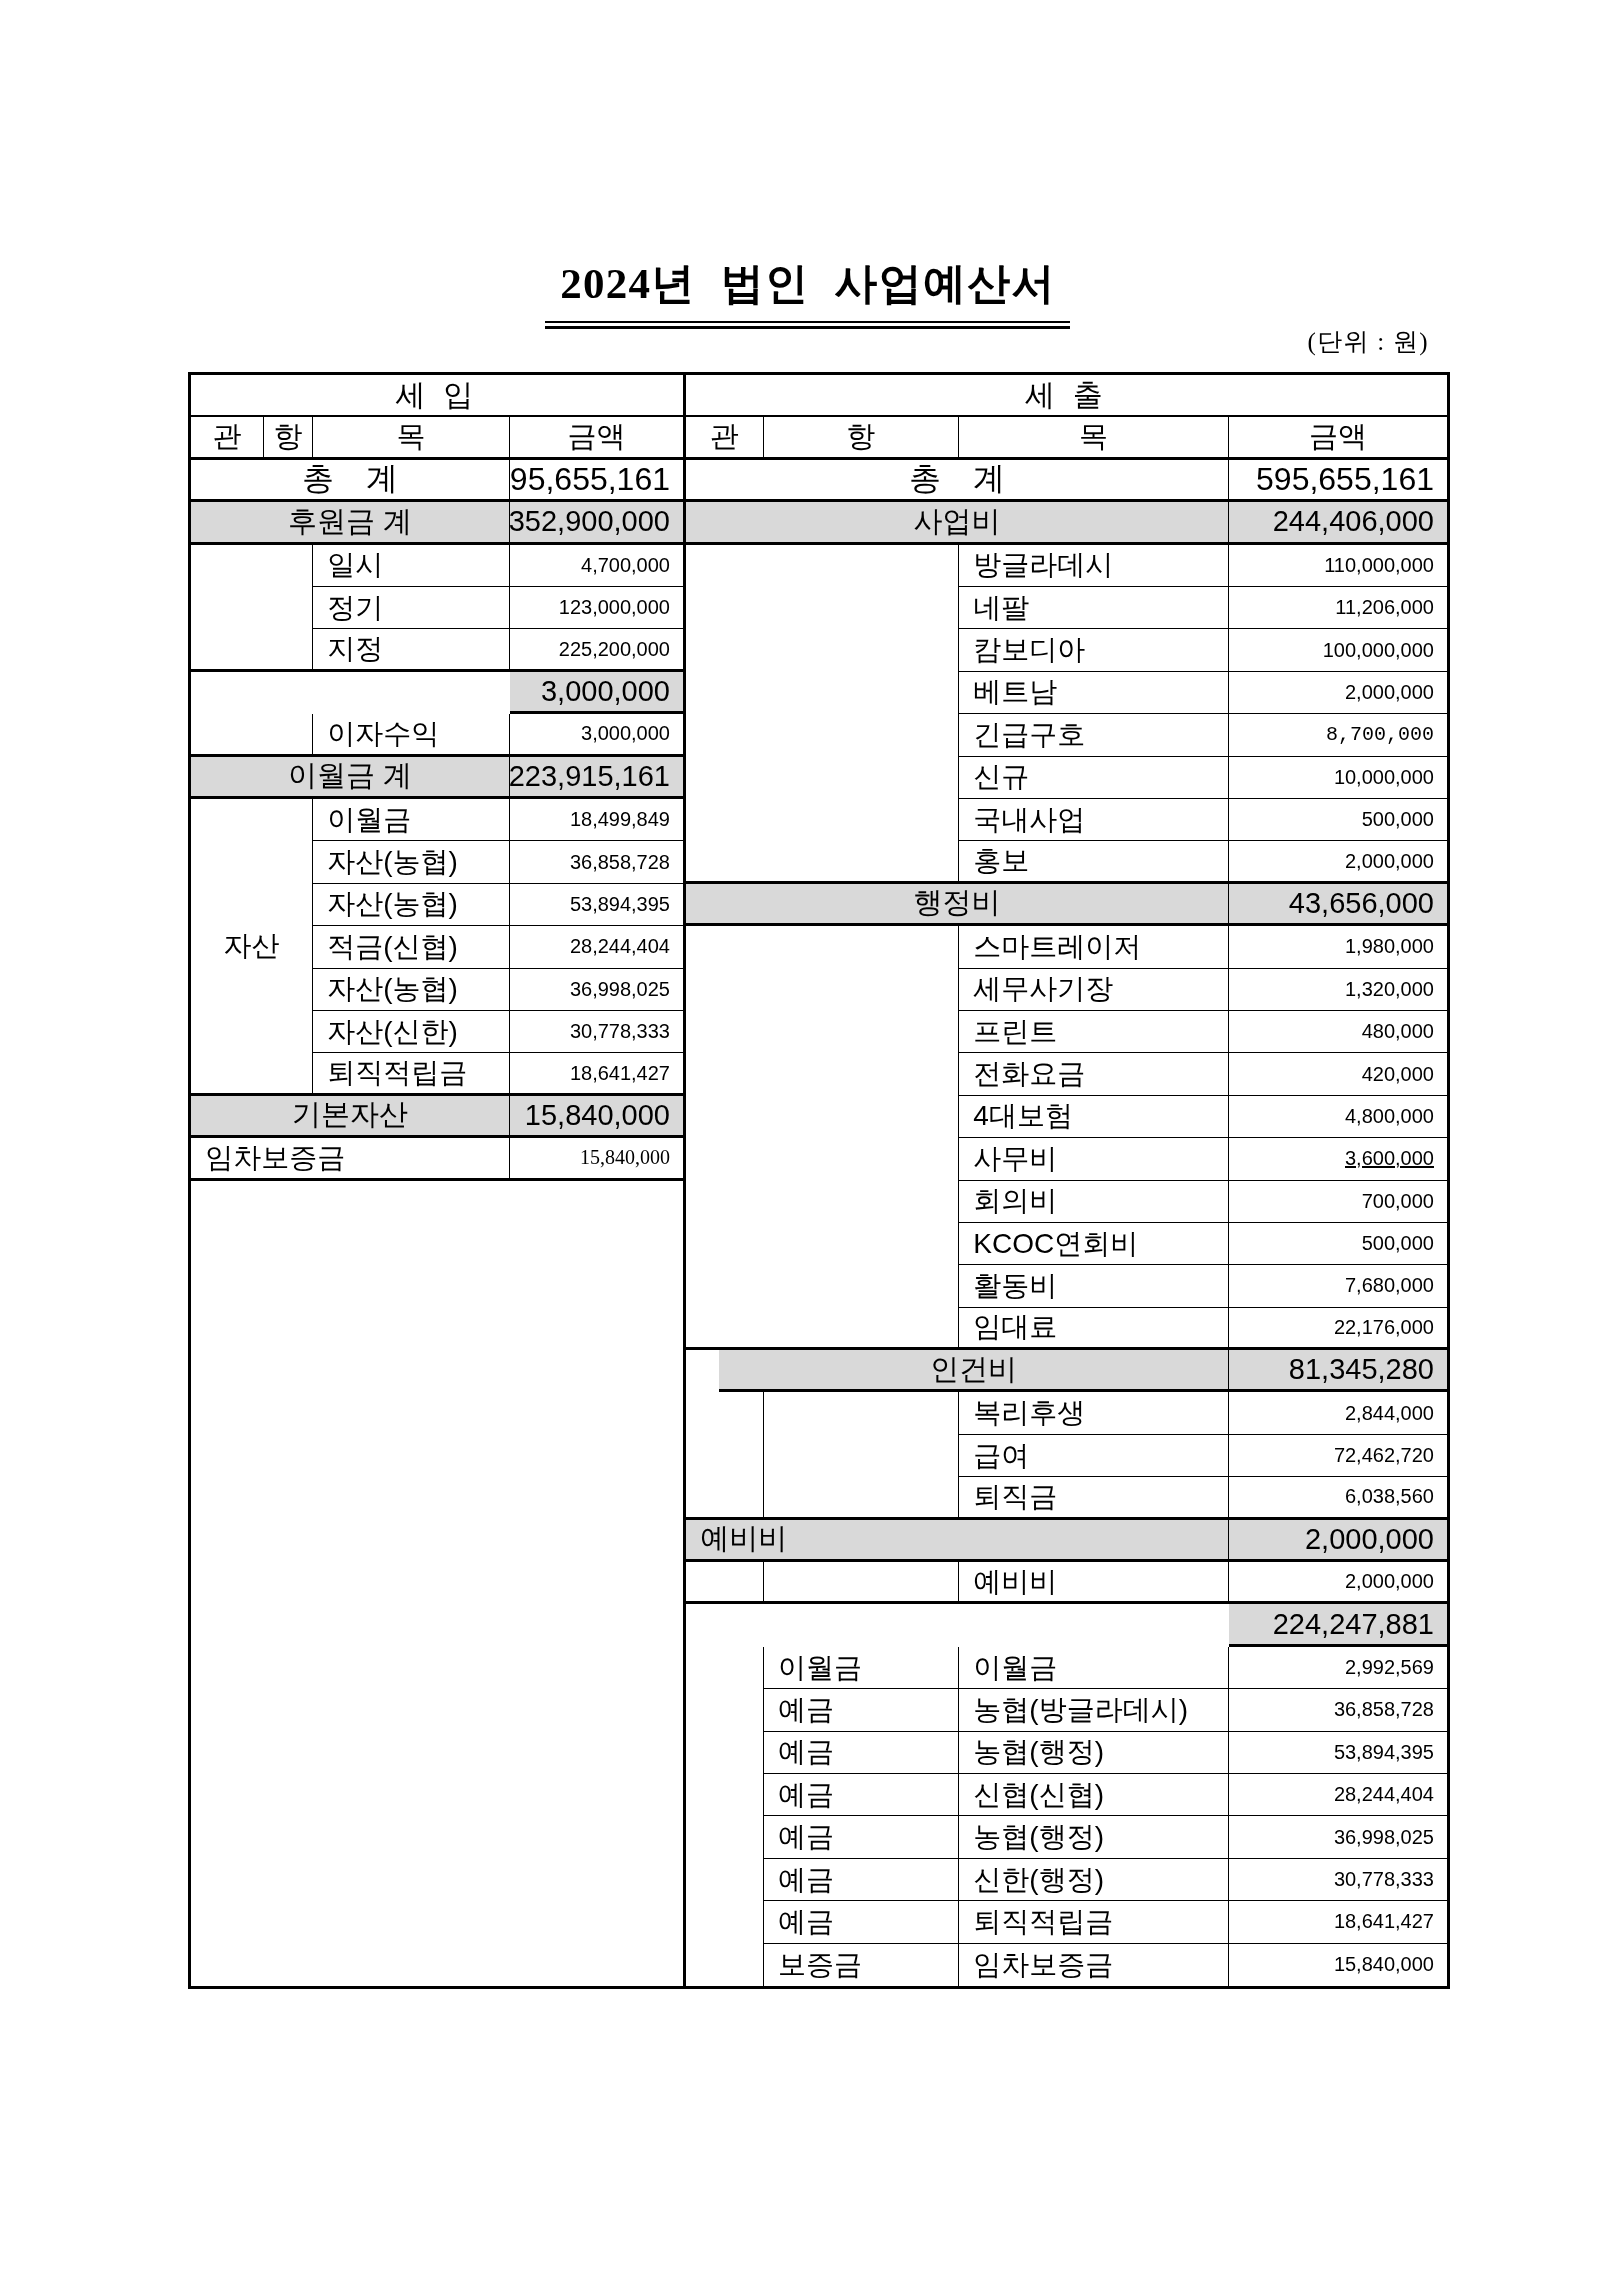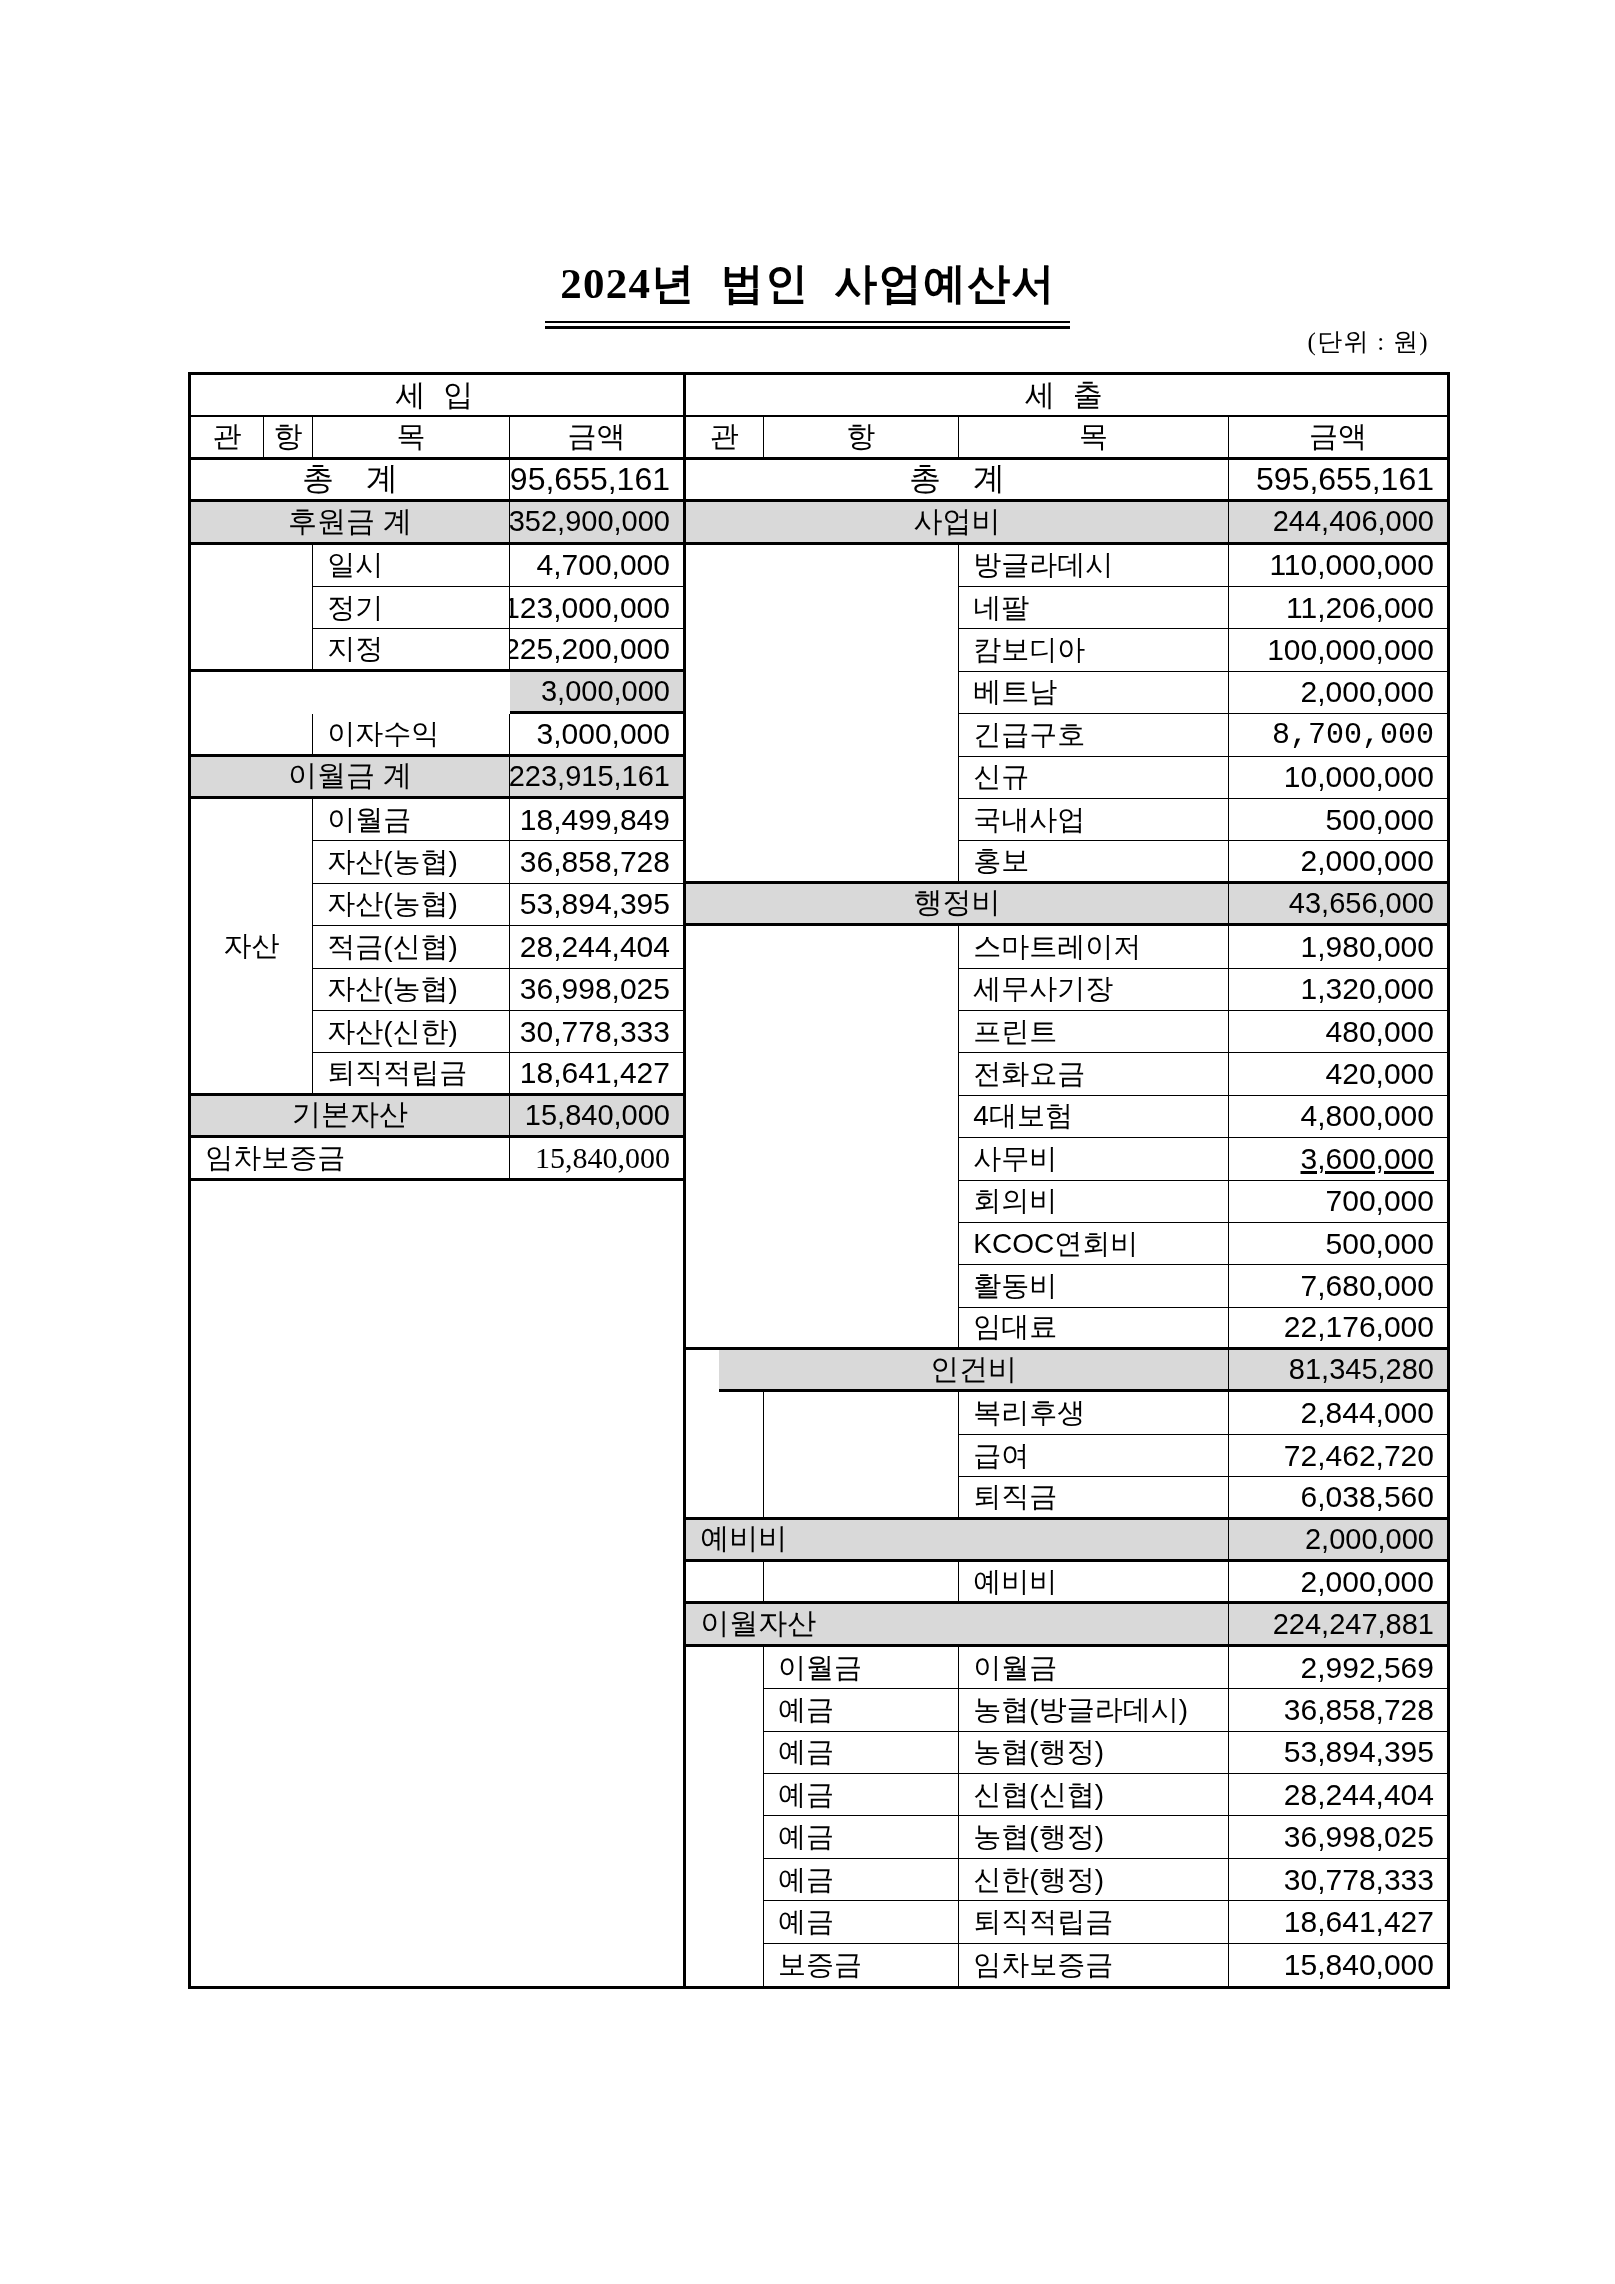--- a/index.html
+++ b/index.html
@@ -51,21 +51,21 @@
   }
   .br0{border-right:none;}
   .bb0{border-bottom:none;}
   .bbT{border-bottom-width:3.9px;}
   .bbM{border-bottom-width:2px;}
   .gray{background:#d9d9d9;}
   .center{justify-content:center;}
   .c span{white-space:nowrap;font-size:28px;}
   .label{padding-left:14.3px;}
   .amount{justify-content:flex-end;padding-right:13px;}
-  .amount span{font-size:30px;}
+  .amount span{font-size:20px;}
   .head span{font-size:29px;}
   .band span{
     font-family:"Liberation Serif","DejaVu Serif",serif;
     font-size:30px;letter-spacing:5.2px;
   }
   .total span{font-size:32px;}
   .section span{font-size:29px;}
   .serif span{font-family:"Liberation Serif","DejaVu Serif",serif;}
 </style>
 </head>
@@ -376,23 +376,20 @@
           <span>2,000,000</span>
         </div>
         <div class="c bbT" style="grid-area: 29 / 1 / span 1 / span 1;"></div>
         <div class="c bbT" style="grid-area: 29 / 2 / span 1 / span 1;"></div>
         <div class="c label bbT" style="grid-area: 29 / 3 / span 1 / span 1;">
           <span>예비비</span>
         </div>
         <div class="c amount br0 bbT" style="grid-area: 29 / 4 / span 1 / span 1;">
           <span>2,000,000</span>
         </div>
-        <div class="c label section gray bbT" style="grid-area: 30 / 1 / span 1 / span 3;">
-          <span>이월자산</span>
-        </div>
         <div class="c amount section gray br0 bbT" style="grid-area: 30 / 4 / span 1 / span 1;">
           <span>224,247,881</span>
         </div>
         <div class="c bb0" style="grid-area: 31 / 1 / span 8 / span 1;"></div>
         <div class="c label " style="grid-area: 31 / 2 / span 1 / span 1;">
           <span>이월금</span>
         </div>
         <div class="c label " style="grid-area: 31 / 3 / span 1 / span 1;">
           <span>이월금</span>
         </div>

